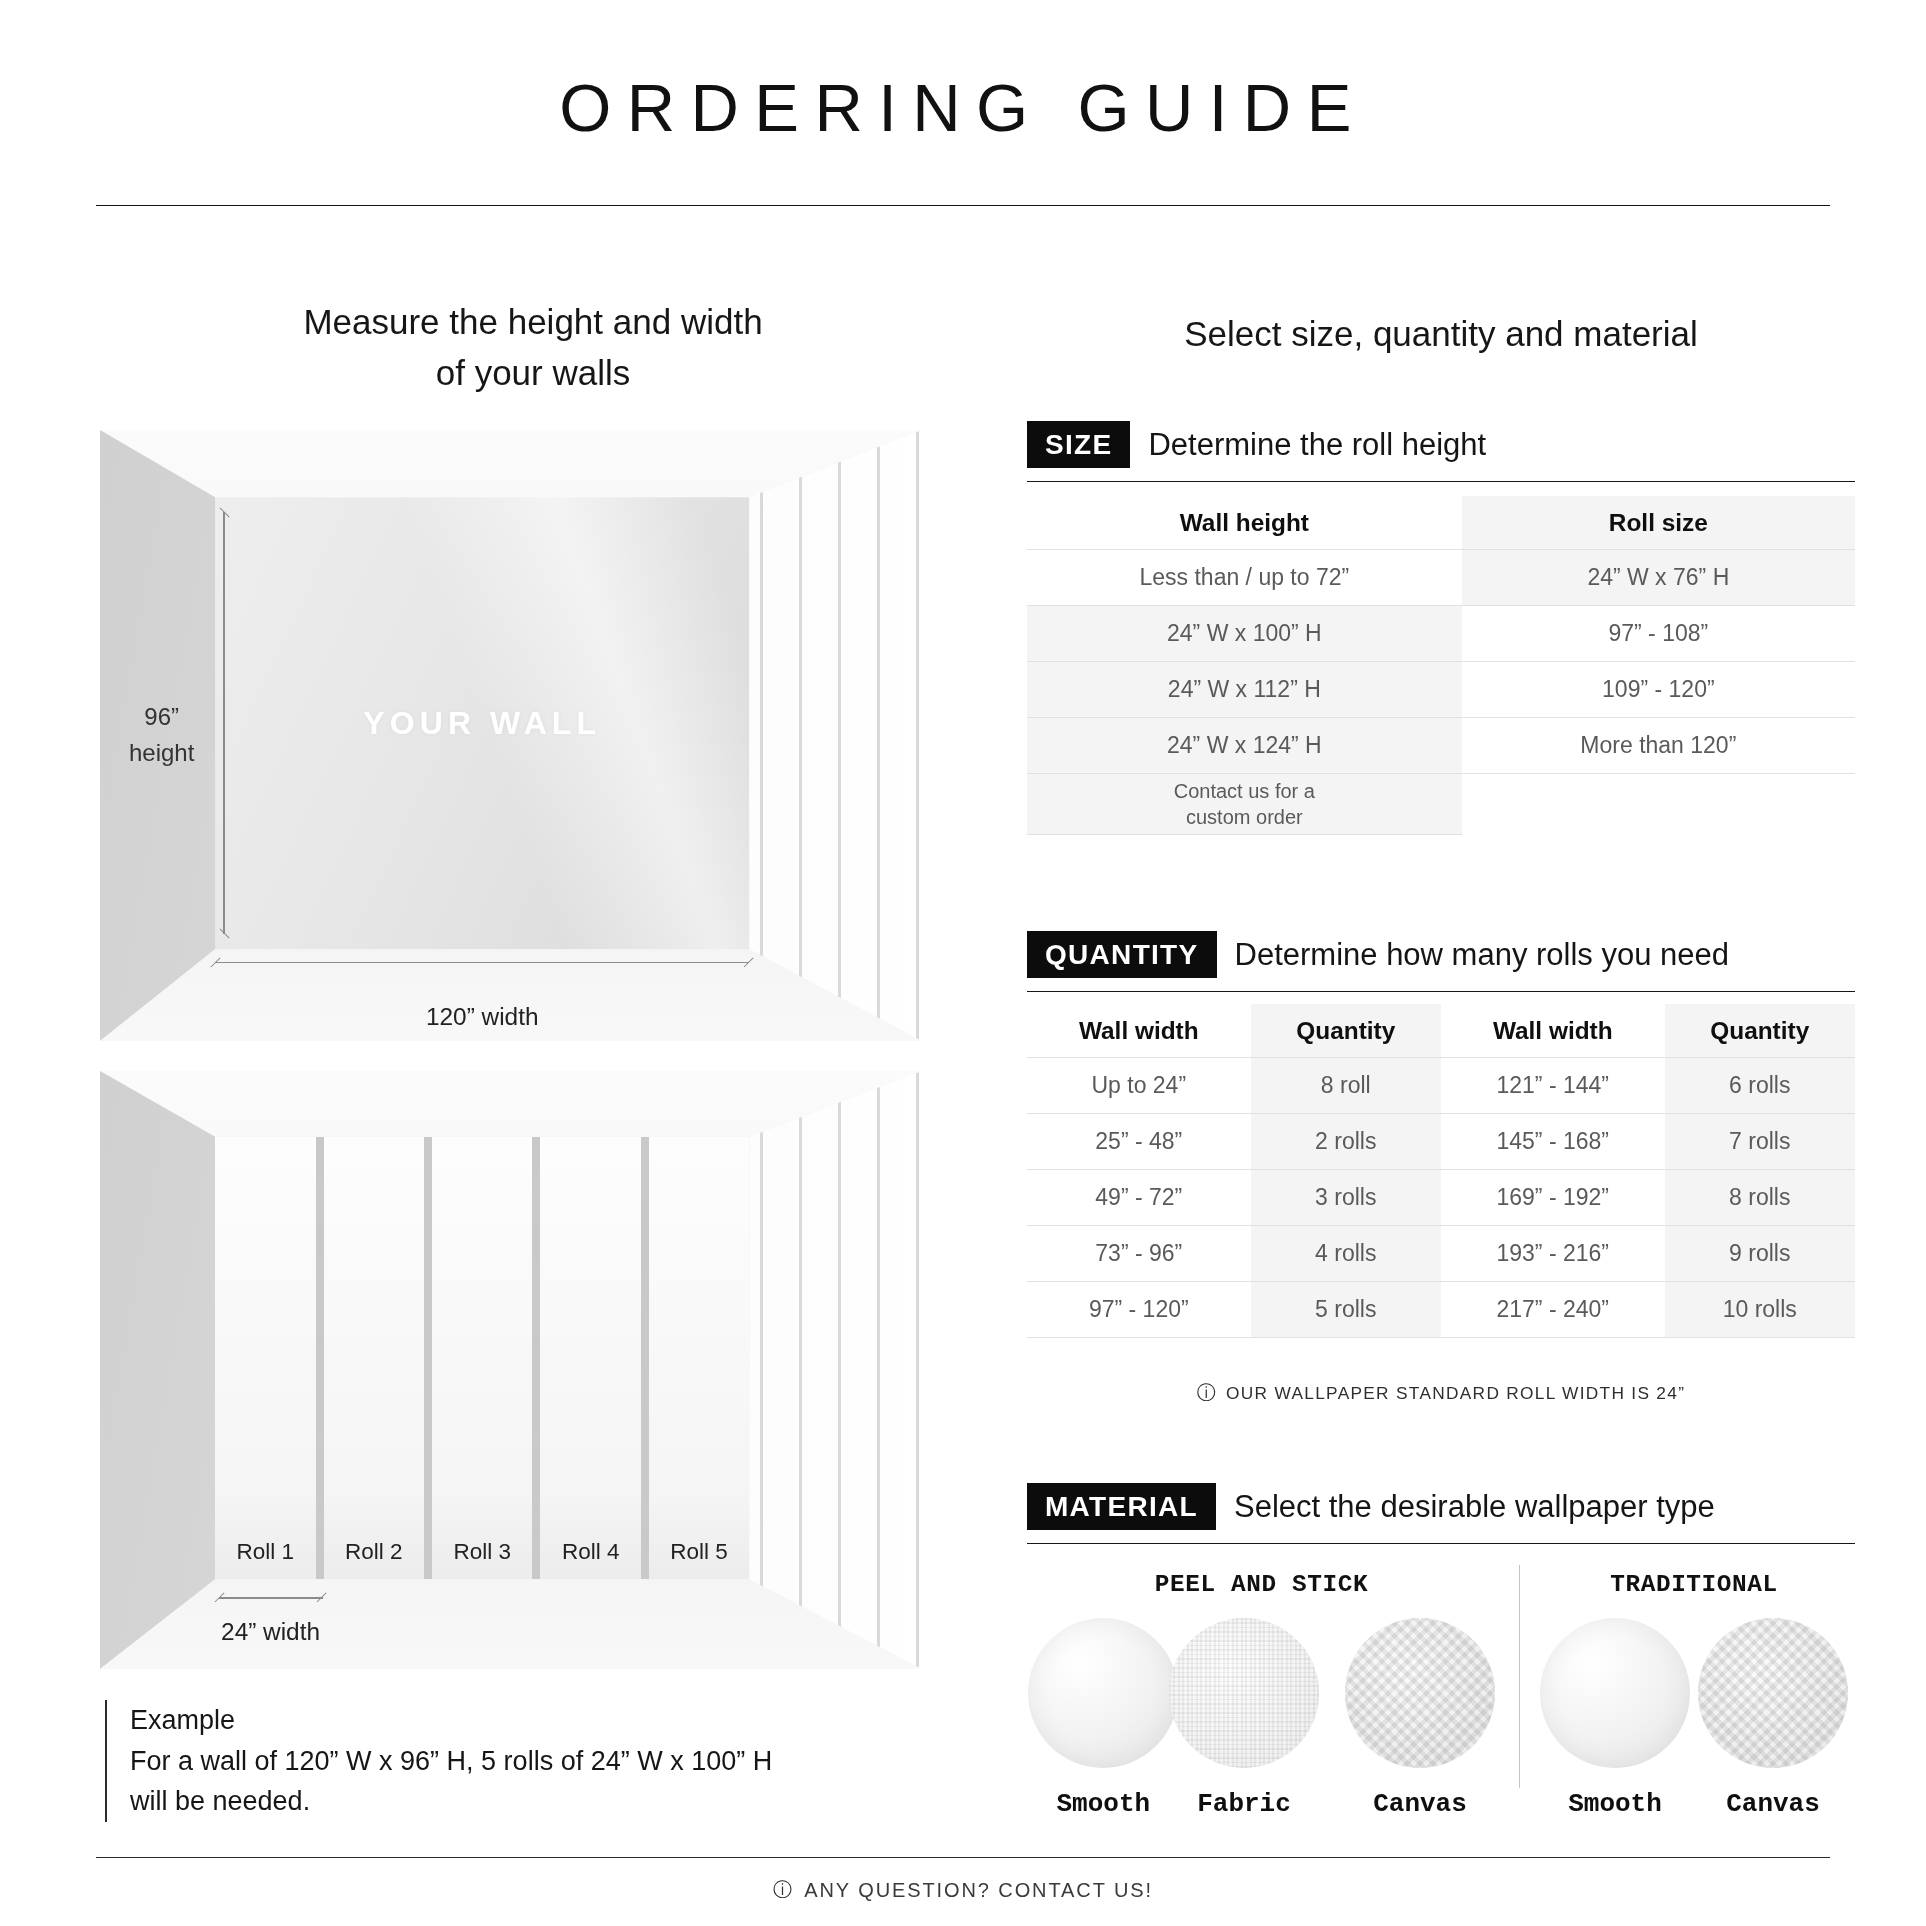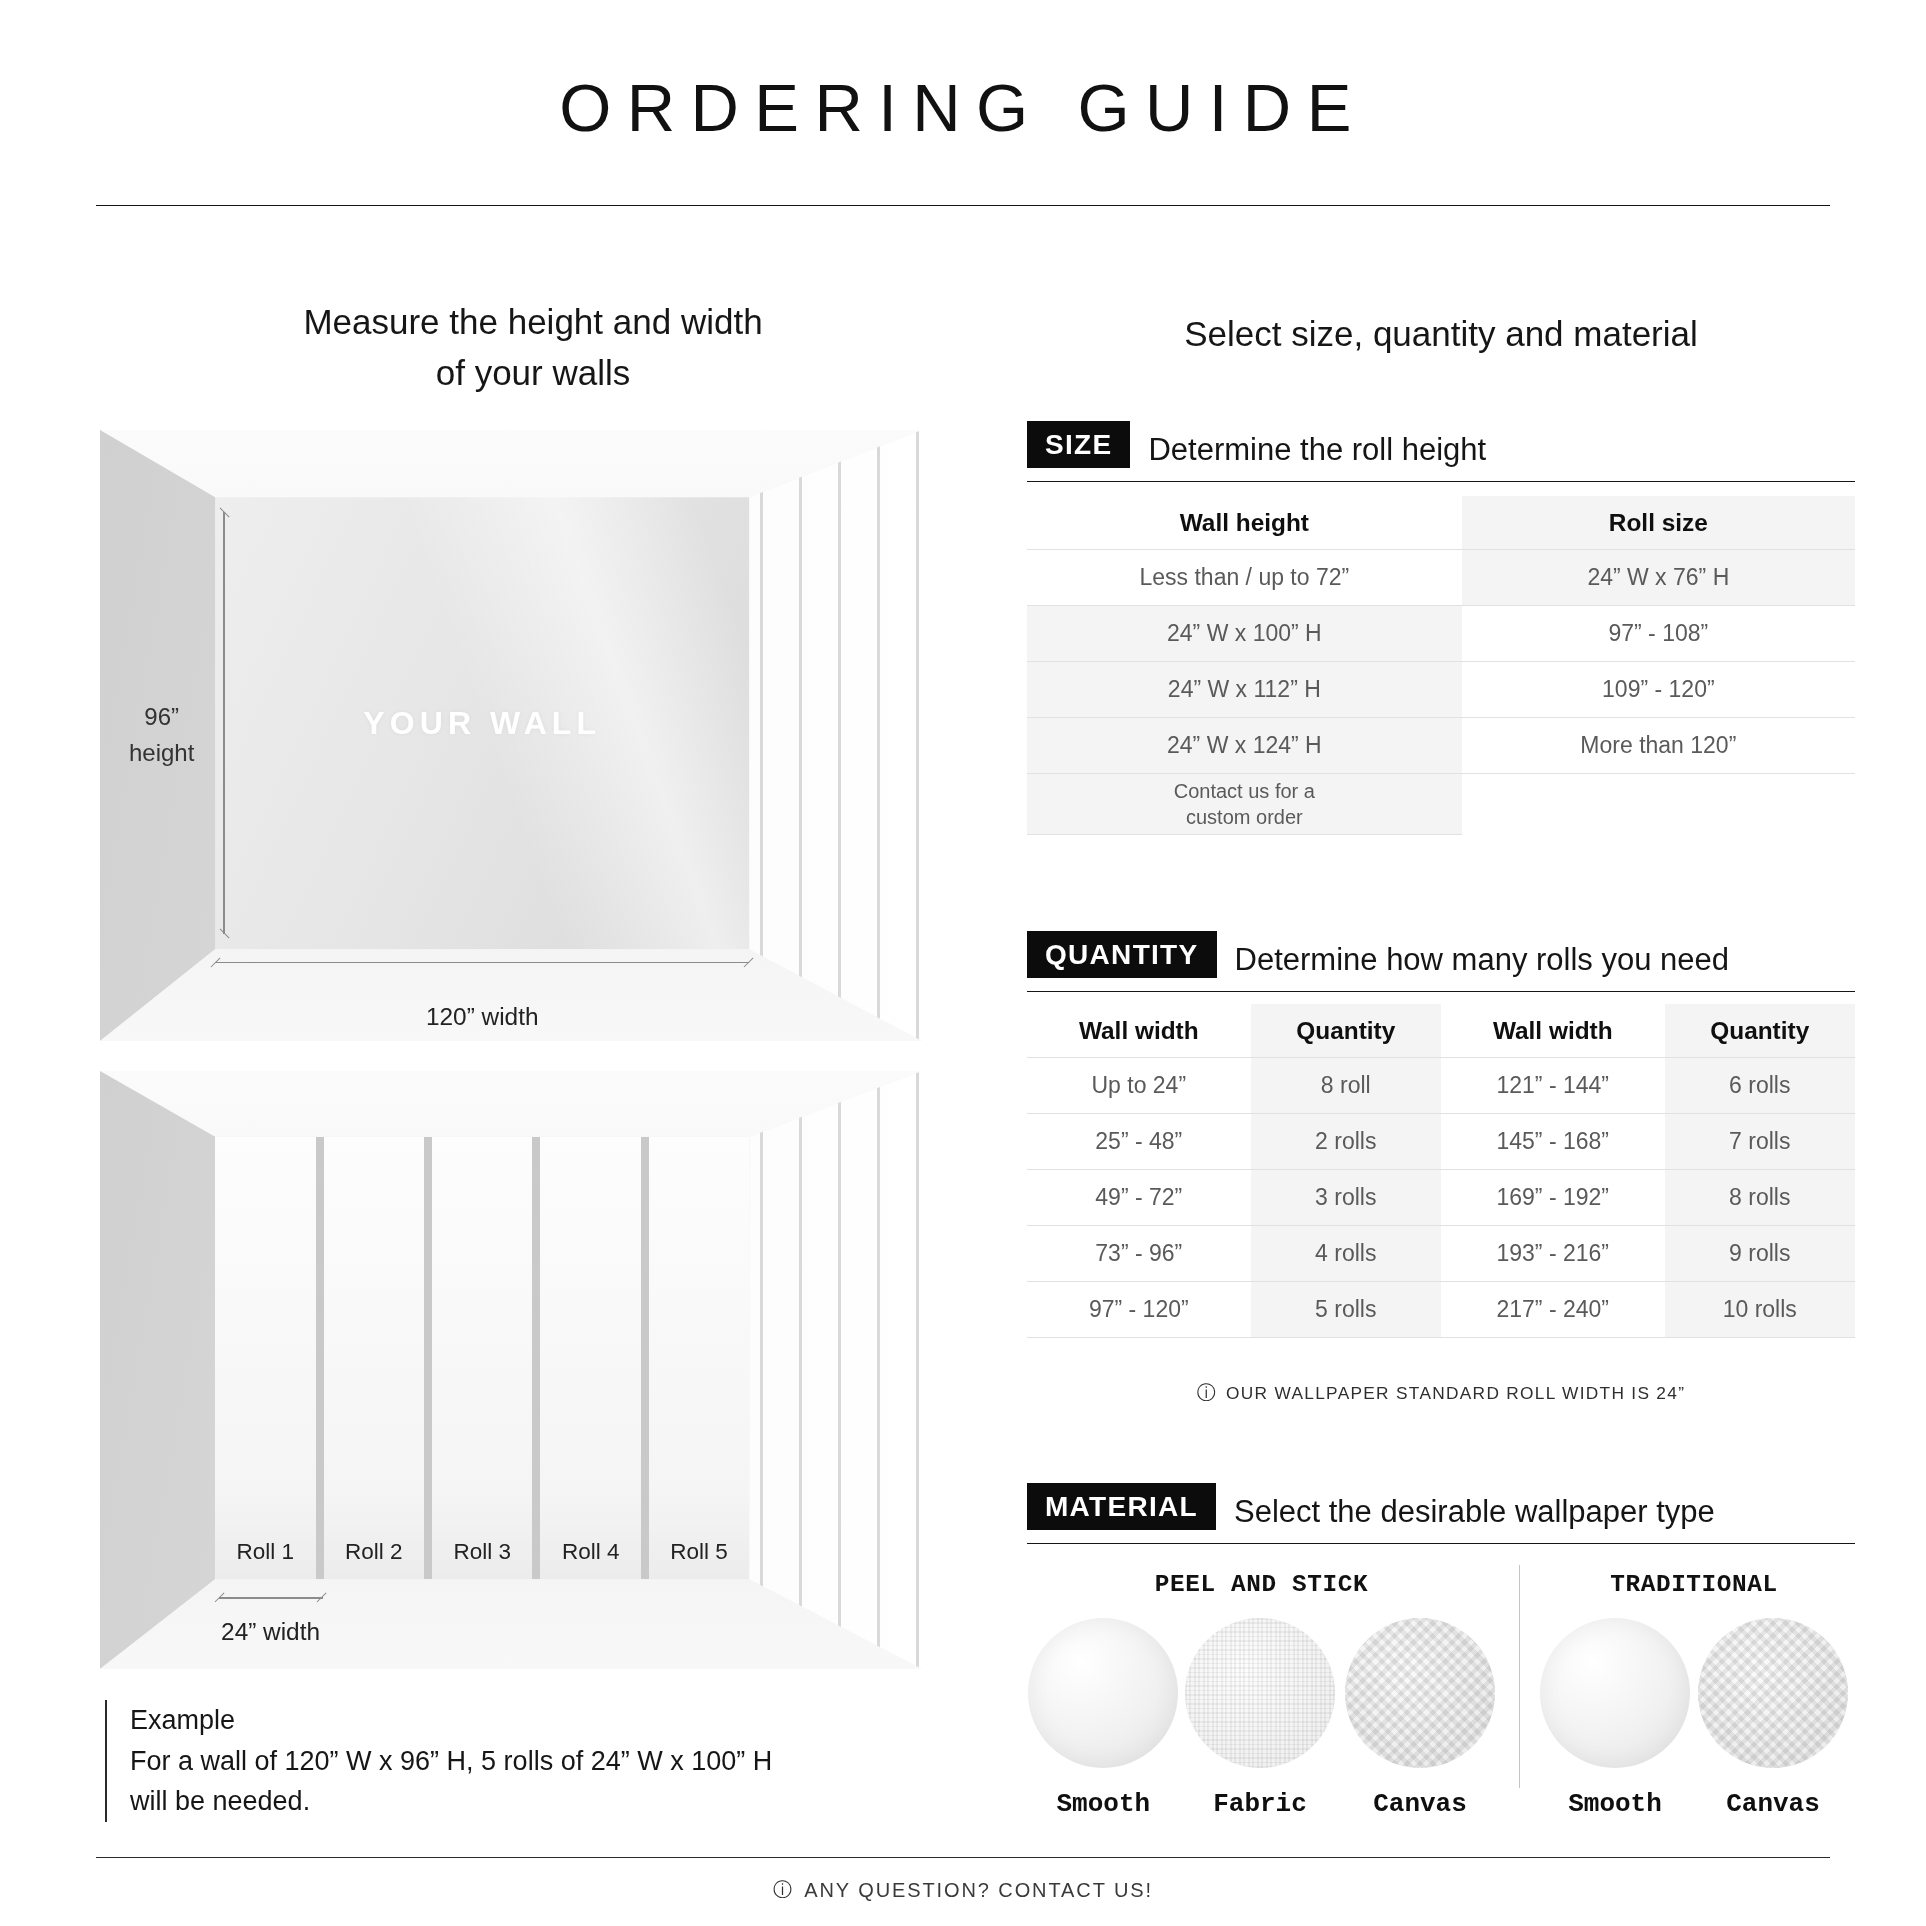--- a/index.html
+++ b/index.html
@@ -113,21 +113,21 @@
   .example {
     top:1700px; left:105px; width:822px;
     border-left:2.6px solid #2b2b2b; padding-left:23px;
     font-size:27px; line-height:1.5; color:#161616;
   }
   .example .example-text { white-space:pre-line; }
 
   
   .section-head {
     position:absolute; left:1027px; width:828px;
-    display:flex; align-items:flex-end; gap:18px;
+    display:flex; align-items:center; gap:18px;
     border-bottom:1.9px solid #161616; padding-bottom:13px;
   }
   #size-head     { top:421px; }
   #quantity-head { top:931px; }
   #material-head { top:1483px; }
   .badge {
     background:#0c0c0c; color:#fff; font-weight:bold;
     font-size:28px; letter-spacing:1.3px; padding:7.7px 18px; white-space:nowrap;
   }
   .section-sub { font-size:31px; color:#151515; white-space:nowrap; }
@@ -173,21 +173,21 @@
       repeating-linear-gradient(0deg, rgba(0,0,0,0.05) 0 1.9px, transparent 1.9px 4.5px),
       repeating-linear-gradient(90deg, rgba(0,0,0,0.05) 0 1.9px, transparent 1.9px 4.5px),
       radial-gradient(circle at 40% 35%, #fdfdfd, #ececec);
   }
   .tex-canvas {
     background:
       repeating-linear-gradient(45deg, rgba(0,0,0,0.07) 0 4.5px, transparent 4.5px 9px),
       repeating-linear-gradient(-45deg, rgba(0,0,0,0.07) 0 4.5px, transparent 4.5px 9px),
       radial-gradient(circle at 40% 35%, #fbfbfb, #e7e7e7);
   }
-  .sw1 { left:1.3px; }   .sw2 { left:158px; } .sw3 { left:318px; }
+  .sw1 { left:1.3px; }   .sw2 { left:142px; } .sw3 { left:318px; }
   .sw4 { left:513px; } .sw5 { left:671px; }
   .swatch-label { position:absolute; top:232px; width:150px; text-align:center; font-weight:bold; font-size:26px; color:#0f0f0f; }
 
   
   .footer-note {
     position:absolute; top:1877px; left:0; width:100%;
     display:flex; justify-content:center; align-items:center; gap:10.3px;
     font-size:20px; letter-spacing:1.9px; color:#3a3a3a;
   }
 </style>

